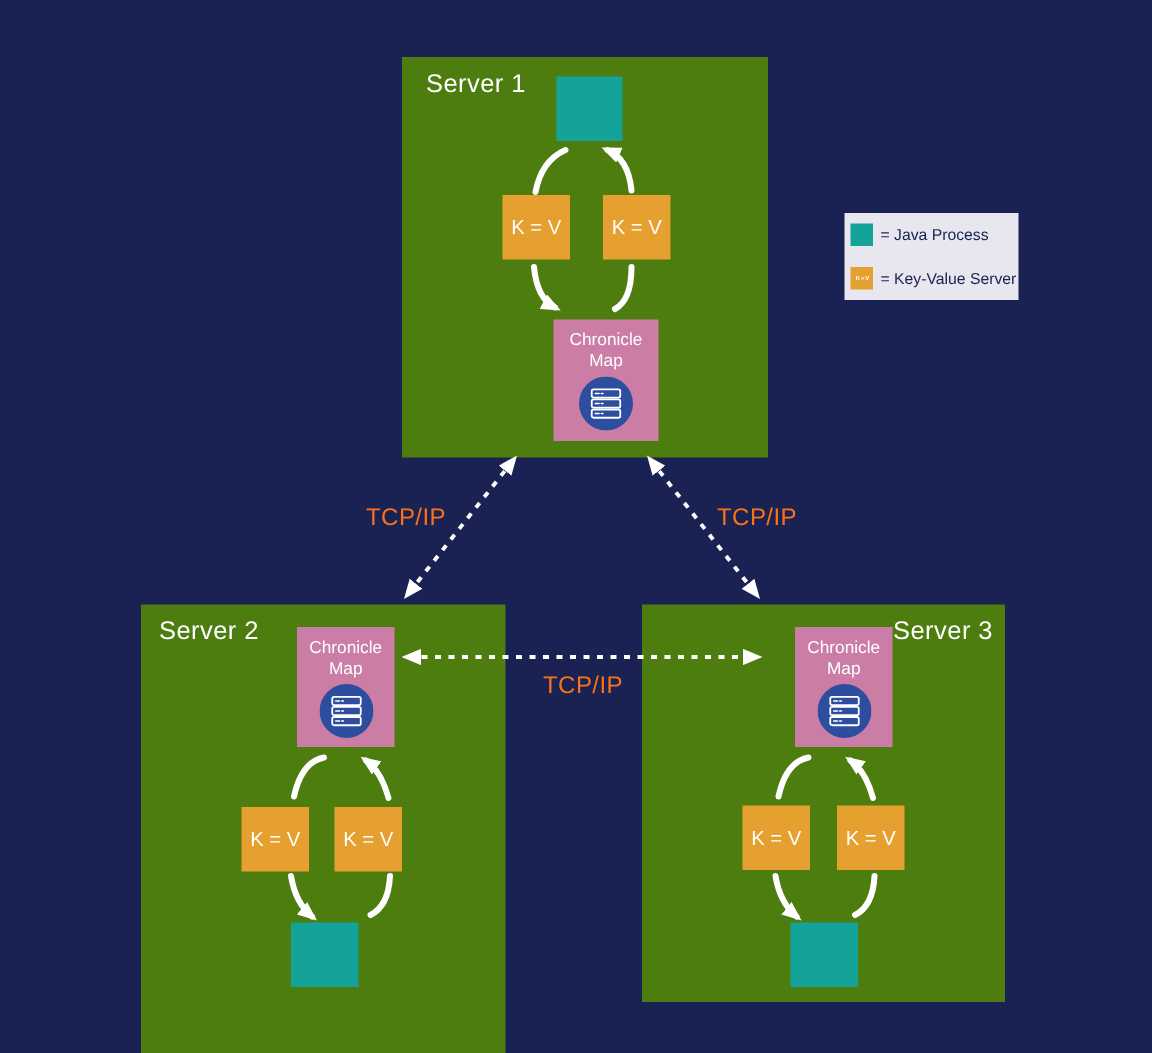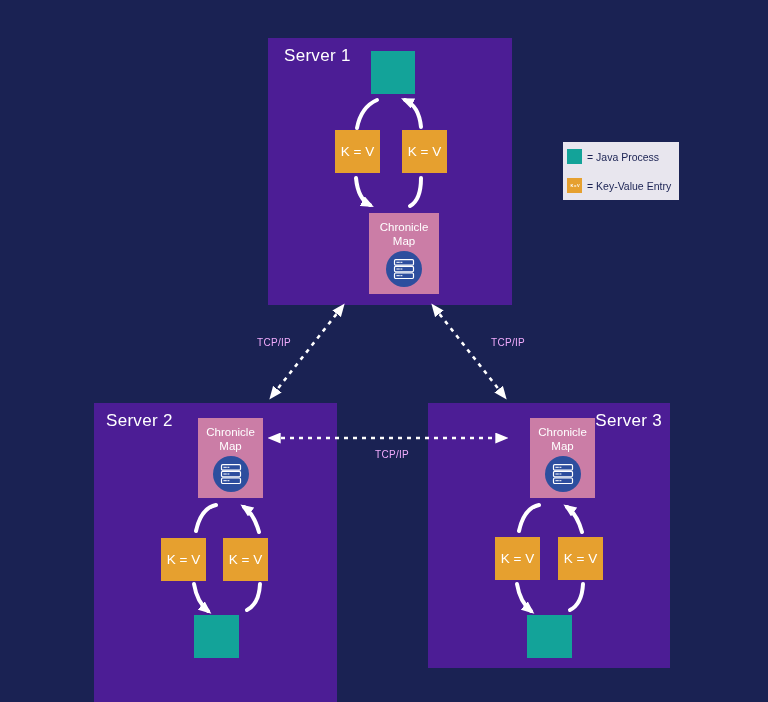--- a/index.html
+++ b/index.html
@@ -3,21 +3,21 @@
 <meta charset="utf-8">
 <style>
   html,body{margin:0;padding:0;background:#1a2253;}
   .stage{
     position:relative;width:768px;height:702px;overflow:hidden;
     background:#1a2253;
     font-family:"Liberation Sans", sans-serif;
     color:#ffffff;
   }
   .server{
-    position:absolute;background:#4c1d95;
+    position:absolute;background:#4d7c0f;
   }
   .server-label{
     position:absolute;font-size:17px;font-weight:500;letter-spacing:.3px;color:#fff;
   }
   .sq{position:absolute;}
   .java{background:#13a399;}
   .kv{
     position:absolute;width:45px;height:43px;background:#e6a02f;
     display:flex;align-items:center;justify-content:center;
     font-size:13.5px;font-weight:500;color:#fff;white-space:nowrap;
@@ -27,22 +27,22 @@
     display:flex;flex-direction:column;align-items:center;
     padding-top:7px;box-sizing:border-box;margin-left:12px;
   }
   .chronicle-label{
     font-size:11.5px;line-height:1.22;text-align:center;color:#fff;
     width:62px;font-weight:500;
   }
   .db-icon{margin-top:3px;flex:0 0 auto;}
   .arrows{position:absolute;left:0;top:0;pointer-events:none;}
   .tcp-label{
-    position:absolute;width:60px;text-align:center;
-    font-size:10px;font-weight:500;color:#f0abfc;letter-spacing:.3px;
+    position:absolute;width:60px;
+    font-size:16px;font-weight:500;color:#f97316;letter-spacing:.3px;
   }
   .legend{
     position:absolute;left:563px;top:142px;width:116px;height:58px;
     background:#e8e6ee;box-sizing:border-box;padding:7px 4px;
     display:flex;flex-direction:column;justify-content:space-between;
   }
   .legend-row{display:flex;align-items:center;gap:5px;}
   .legend-swatch{width:15px;height:15px;flex:0 0 auto;display:flex;align-items:center;justify-content:center;}
   .legend-swatch.teal{background:#13a399;}
   .legend-swatch.orange{background:#e6a02f;}
@@ -176,17 +176,17 @@
 
   <div class="legend">
     <div class="legend-row">
       <span class="legend-swatch teal"></span>
       <span class="legend-label">= Java Process</span>
     </div>
     <div class="legend-row">
       <span class="legend-swatch orange">
         <span class="mini">K = V</span>
       </span>
-      <span class="legend-label">= Key-Value Entry</span>
+      <span class="legend-label">= Key-Value Server</span>
     </div>
   </div>
 
 </div>
 
 </body></html>

